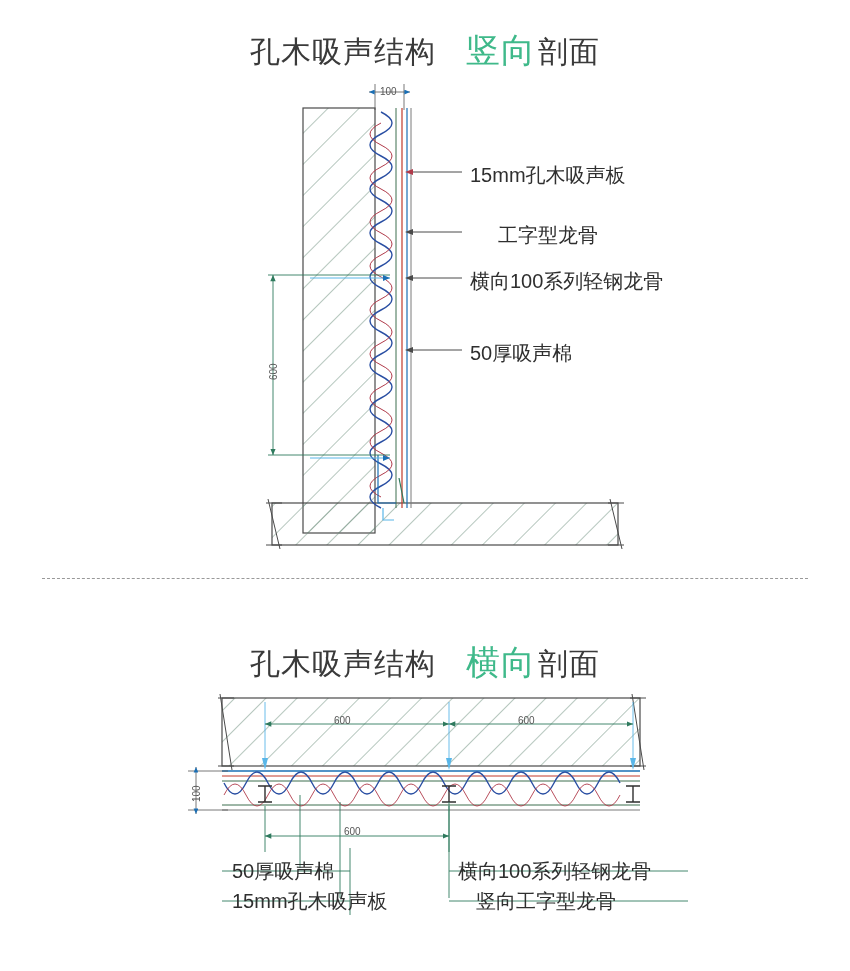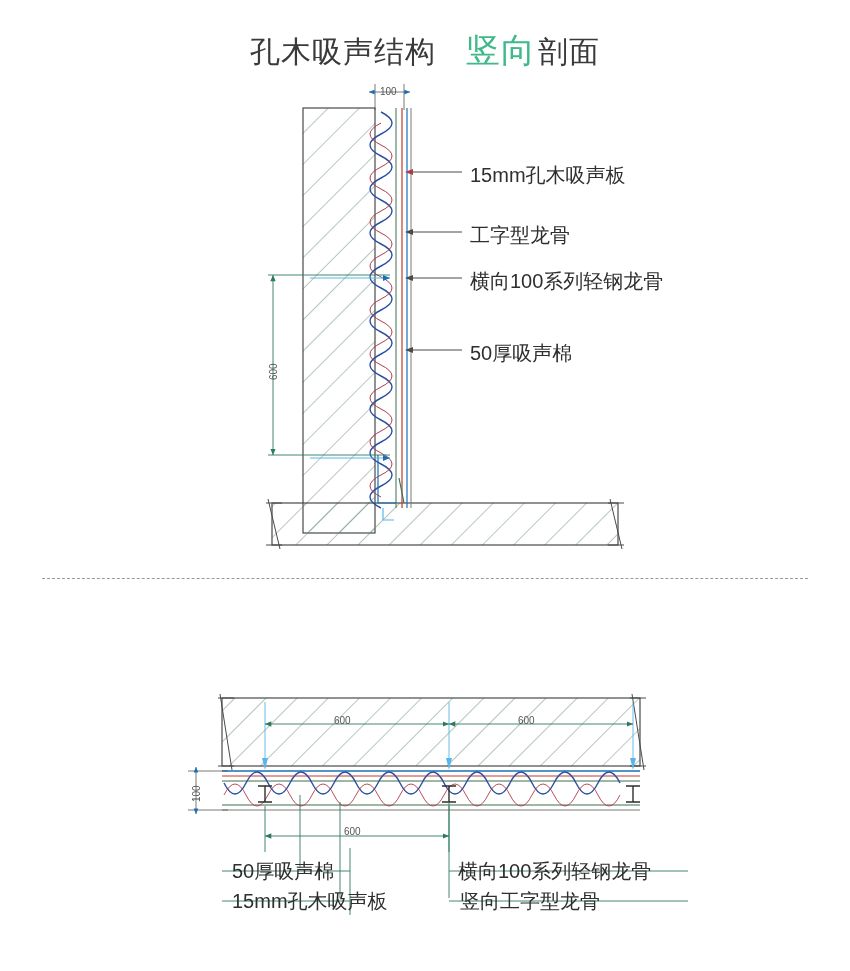--- a/index.html
+++ b/index.html
@@ -161,29 +161,32 @@
       <polygon points="413,347 405,350 413,353" fill="#4a4a4a"></polygon>
       <line x1="310" y1="278" x2="390" y2="278" stroke="#59b6e8" stroke-width="1" marker-end="url(#arrow-b)"></line>
       <line x1="310" y1="458" x2="390" y2="458" stroke="#59b6e8" stroke-width="1" marker-end="url(#arrow-b)"></line>
     </g>
   </svg>
 
   <div class="dim-label" style="left:380px; top:86px;">100</div>
   <div class="dim-label vert" style="left:268px; top:380px;">600</div>
 
   <div class="label" style="left:470px; top:162px;">15mm孔木吸声板</div>
-  <div class="label" style="left:470px; top:222px;text-align:center;">工字型龙骨</div>
+  <div class="label" style="left:498px; top:222px;text-align:center;">工字型龙骨</div>
   <div class="label" style="left:470px; top:268px;">横向100系列轻钢龙骨</div>
   <div class="label" style="left:470px; top:340px;">50厚吸声棉</div>
 </div>
 
 <div class="divider"></div>
 
 <div class="panel" id="panel-bottom">
 
+  <div class="title" style="position:absolute; top:50px;">
+    <span>孔木吸声结构</span><span class="accent">横向</span><span>剖面</span>
+  </div>
 
   <svg class="svg-layer" width="850" height="381">
     <defs>
       <pattern id="hatch2" width="22" height="22" patternTransform="rotate(45)" patternUnits="userSpaceOnUse">
         <line x1="0" y1="0" x2="0" y2="22" stroke="#6d8f7d" stroke-width="1"></line>
       </pattern>
       <marker id="arrow-b2" markerWidth="8" markerHeight="8" refX="7" refY="3" orient="auto">
         <path d="M0,0 L7,3 L0,6 z" fill="#1a6fb5"></path>
       </marker>
       <marker id="arrow-b2-start" markerWidth="8" markerHeight="8" refX="0" refY="3" orient="auto">
@@ -270,14 +273,14 @@
   </svg>
 
   <div class="dim-label" style="left:334px; top:125px;">600</div>
   <div class="dim-label" style="left:518px; top:125px;">600</div>
   <div class="dim-label vert" style="left:191px; top:212px;">100</div>
   <div class="dim-label" style="left:344px; top:236px;">600</div>
 
   <div class="label" style="left:232px; top:268px;">50厚吸声棉</div>
   <div class="label" style="left:232px; top:298px;">15mm孔木吸声板</div>
   <div class="label" style="left:458px; top:268px;">横向100系列轻钢龙骨</div>
-  <div class="label" style="left:460px; top:298px;">竖向工字型龙骨</div>
+  <div class="label" style="left:476px; top:298px;">竖向工字型龙骨</div>
 </div>
 
 </body></html>

